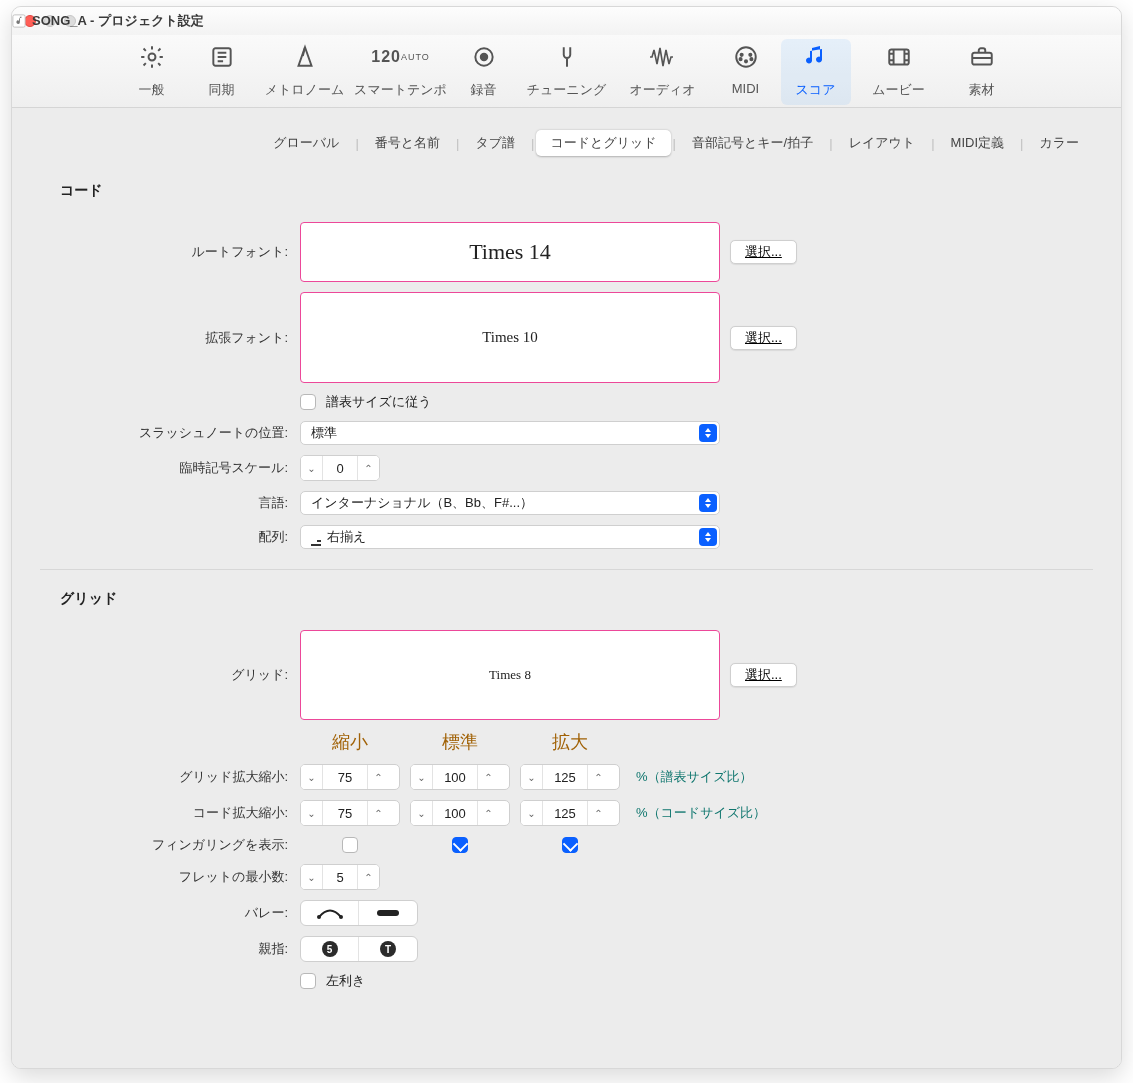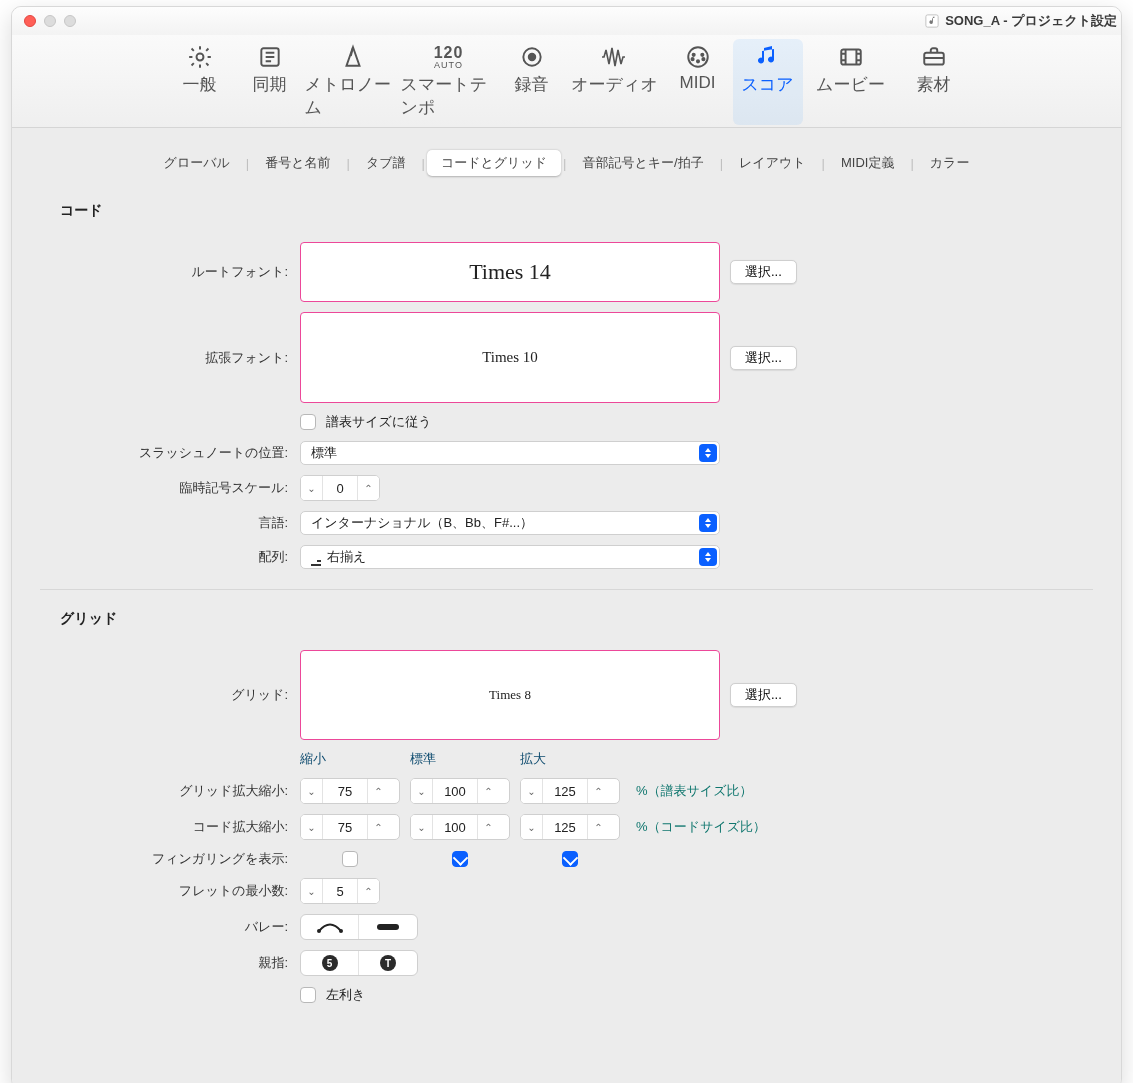--- a/index.html
+++ b/index.html
@@ -35,26 +35,26 @@
     gap: 8px;
     margin-left: 12px;
   }
   .traffic span {
     width: 12px; height: 12px; border-radius: 50%;
     display: inline-block;
   }
   .t-red { background:#ff5f57; border:0.5px solid #e24640;}
   .t-grey { background:#dcdcdc; border:0.5px solid #c6c6c6;}
   .title-center {
-    position: absolute; left:0; right:4px;
+    position: absolute; left:0; right:12px;
     text-align: center;
     font-size: 13px;
     font-weight: 600;
     color:#3a3a3a;
-    display:flex; justify-content:flex-end; align-items:center; gap:6px;
+    display:flex; justify-content:flex-start; align-items:center; gap:6px;
   }
   .title-icon {
     width:14px;height:14px; display:inline-block;
   }
   
   .toolbar {
     display:flex;
     justify-content:center;
     gap: 0;
     padding: 4px 0 2px 0;
@@ -69,32 +69,32 @@
     cursor:pointer;
   }
   .tool.wide { width:96px; }
   .tool.active { background: rgba(0,122,255,0.08); }
   .tool .ticon {
     width:34px;height:28px;
     display:flex;align-items:center;justify-content:center;
     color:#555;
   }
   .tool.active .ticon, .tool.active .tlabel { color:#0a60ff; }
-  .tool .tlabel { font-size:17px; color:#555; margin-top:2px; }
-  .tool-smart .ticon { flex-direction:column; line-height:1; }
+  .tool .tlabel { font-size:13px; color:#555; margin-top:10px; }
+  .tool-smart .ticon { flex-direction:row; line-height:1; }
   .tool-smart .num { font-size:16px; font-weight:600; letter-spacing:1px;}
   .tool-smart .auto { font-size:9px; letter-spacing:1px;}
   
   .content {
     padding: 22px 28px 40px 28px;
     background:#ececec;
     min-height: 960px;
   }
   .subtabs {
-    display:flex; justify-content:center; align-items:center;
+    display:flex; justify-content:flex-end; align-items:center;
     margin-bottom: 26px;
   }
   .subtab {
     padding: 4px 14px;
     font-size: 13px;
     color:#444;
     border-radius: 5px;
     cursor:pointer;
   }
   .subtab.active {
@@ -139,20 +139,21 @@
   .font-display.medium { font-size:15px; padding:36px 0; }
   .font-display.small { font-size:13px; padding:36px 0; }
   .btn {
     background:#ffffff;
     border:1px solid #cfcfcf;
     border-radius:5px;
     padding:2px 14px;
     font-size:13px;
     cursor:pointer;
     box-shadow: 0 0.5px 1px rgba(0,0,0,0.08);
+    text-decoration: underline;
   }
   .checkbox {
     width:16px;height:16px; border-radius:4px;
     border:1px solid #b8b8b8;
     background:#fff;
     display:inline-flex; align-items:center; justify-content:center;
     cursor:pointer;
   }
   .checkbox.checked { background:#0a60ff; border-color:#0a60ff; }
   .checkbox.checked::after {
@@ -209,21 +210,21 @@
   }
   .stepper.small .sval { min-width:34px; }
 
   .cols3 {
     display:grid;
     grid-template-columns: 100px 100px 100px auto;
     gap: 8px 10px;
     align-items:center;
   }
   .col-head {
-    text-align:left; font-size:13px; color:#0c4a6e;
+    text-align:center; font-size:18px; color:#a16207;
   }
   .suffix { font-size:13px; color:#0f766e; padding-left:6px; }
 
   .seg {
     display:flex;
     border:1px solid #cfcfcf;
     border-radius:6px;
     overflow:hidden;
     background:#fff;
     height:26px;
@@ -306,20 +307,28 @@
       <div class="tlabel">スマートテンポ</div>
     </div>
     <div class="tool">
       <div class="ticon">
           <svg width="26" height="26" viewBox="0 0 24 24" fill="none" stroke="currentColor" stroke-width="1.8">
             <circle cx="12" cy="12" r="8"></circle>
             <circle cx="12" cy="12" r="3" fill="currentColor"></circle>
           </svg>
         </div>
       <div class="tlabel">録音</div>
+    </div>
+    <div class="tool wide">
+      <div class="ticon">
+          <svg width="26" height="26" viewBox="0 0 24 24" fill="none" stroke="currentColor" stroke-width="1.8">
+            <path d="M9 3v7a3 3 0 0 0 6 0V3M12 13v8"></path>
+          </svg>
+        </div>
+      <div class="tlabel">チューニング</div>
     </div>
     <div class="tool wide">
       <div class="ticon">
           <svg width="30" height="22" viewBox="0 0 30 22" fill="none" stroke="currentColor" stroke-width="1.6">
             <path d="M2 11h2l2-7 3 14 3-16 3 18 3-16 3 14 2-7h2"></path>
           </svg>
         </div>
       <div class="tlabel">オーディオ</div>
     </div>
     <div class="tool">

